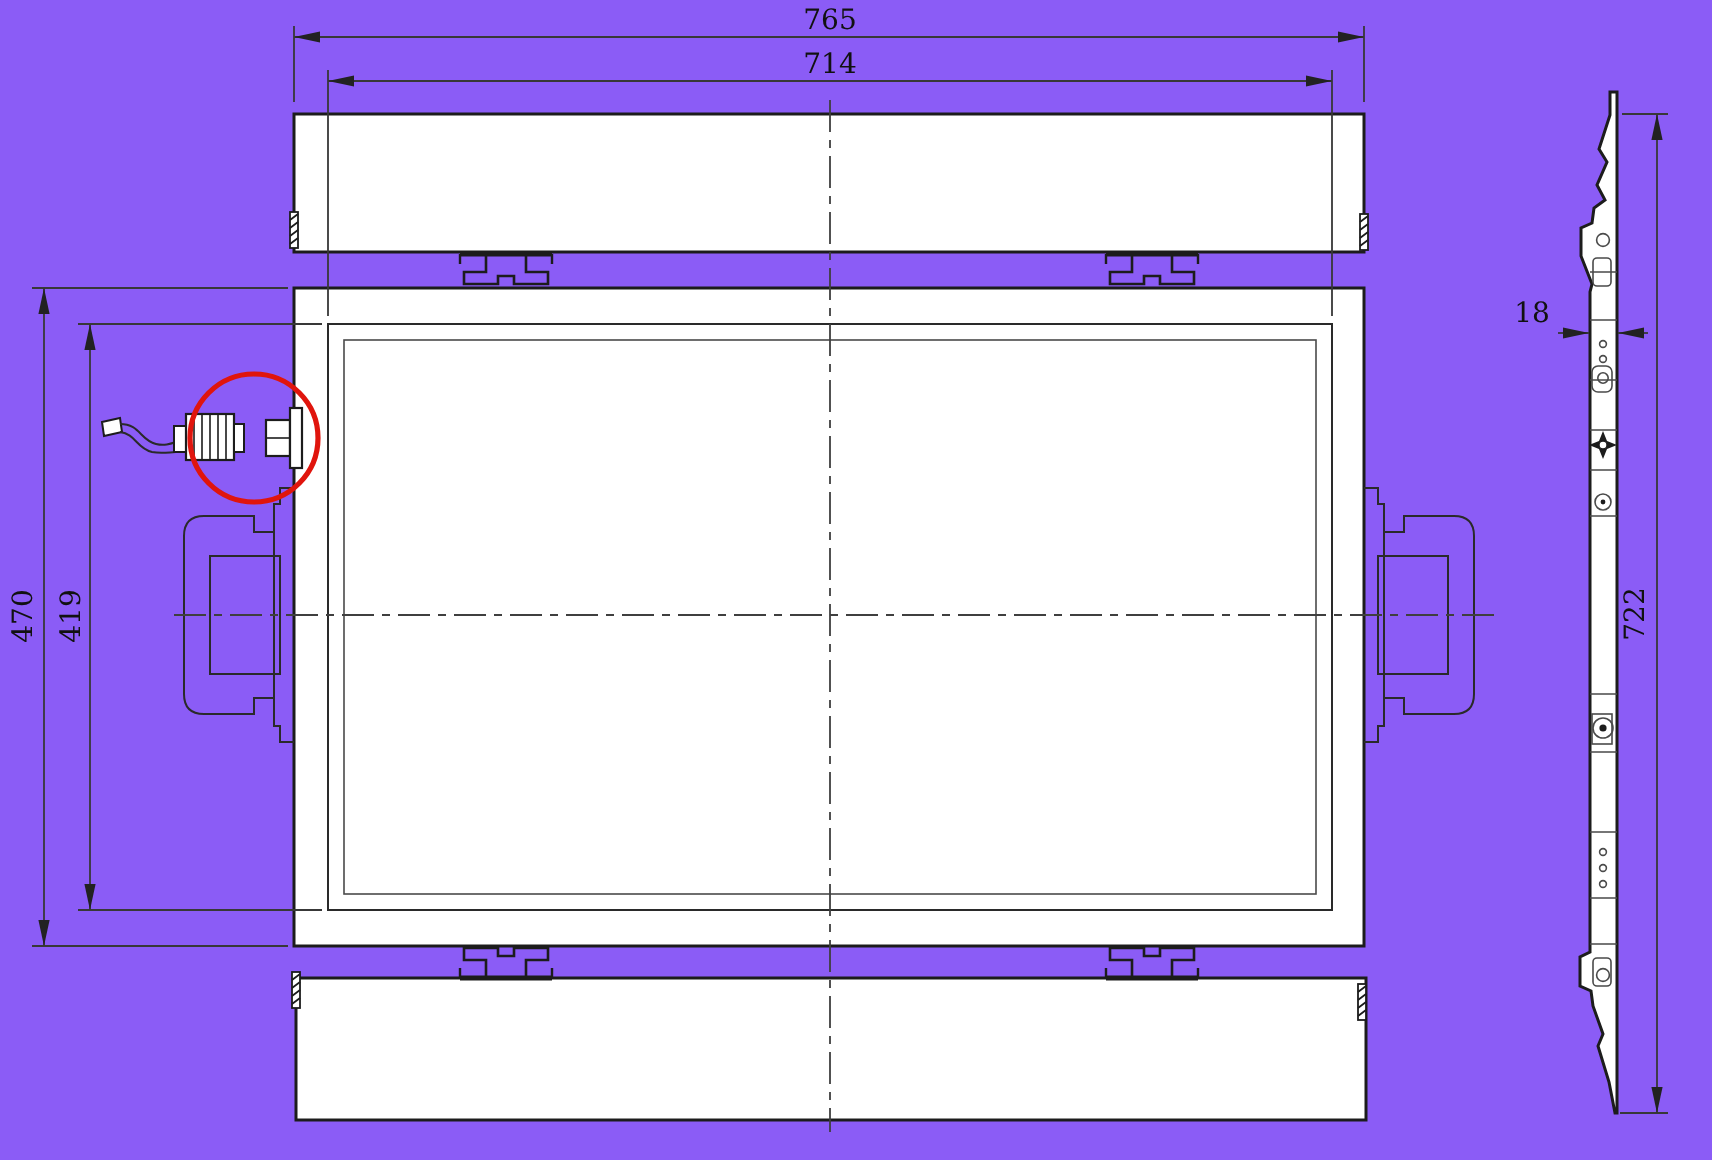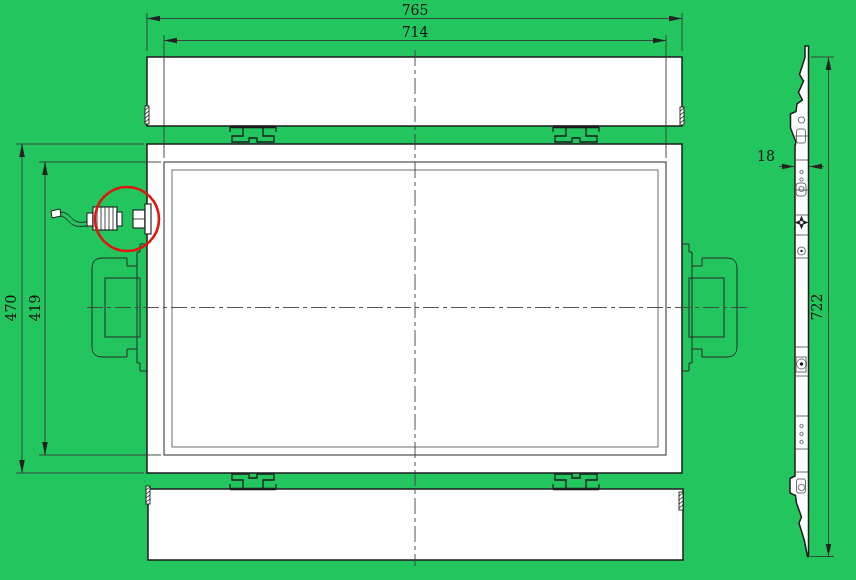--- a/index.html
+++ b/index.html
@@ -1,16 +1,16 @@
 <!DOCTYPE html>
 <html><head>
 <meta charset="utf-8">
 <style>
   html,body{margin:0;padding:0;background:#fff;}
-  .stage{position:relative;width:856px;height:580px;background:#22c55e;overflow:hidden;
+  .stage{position:relative;width:856px;height:580px;background:#8b5cf6;overflow:hidden;
          font-family:"DejaVu Serif", serif;}
   svg{display:block}
   .objw  {stroke:#1c1c1c;stroke-width:1.5;fill:#ffffff;}
   .thin  {stroke:#2a2a2a;stroke-width:1;fill:none;}
   .hair  {stroke:#4a4a4a;stroke-width:0.8;fill:none;}
   .dim   {stroke:#383838;stroke-width:0.9;fill:none;}
   .cl    {stroke:#3f3f3f;stroke-width:0.9;fill:none;stroke-dasharray:16 4 4 4;}
   .dimtxt{font-family:"DejaVu Serif", serif;font-size:14px;fill:#111;}
   .darkfill{fill:#1c1c1c;stroke:none;}
 </style>

